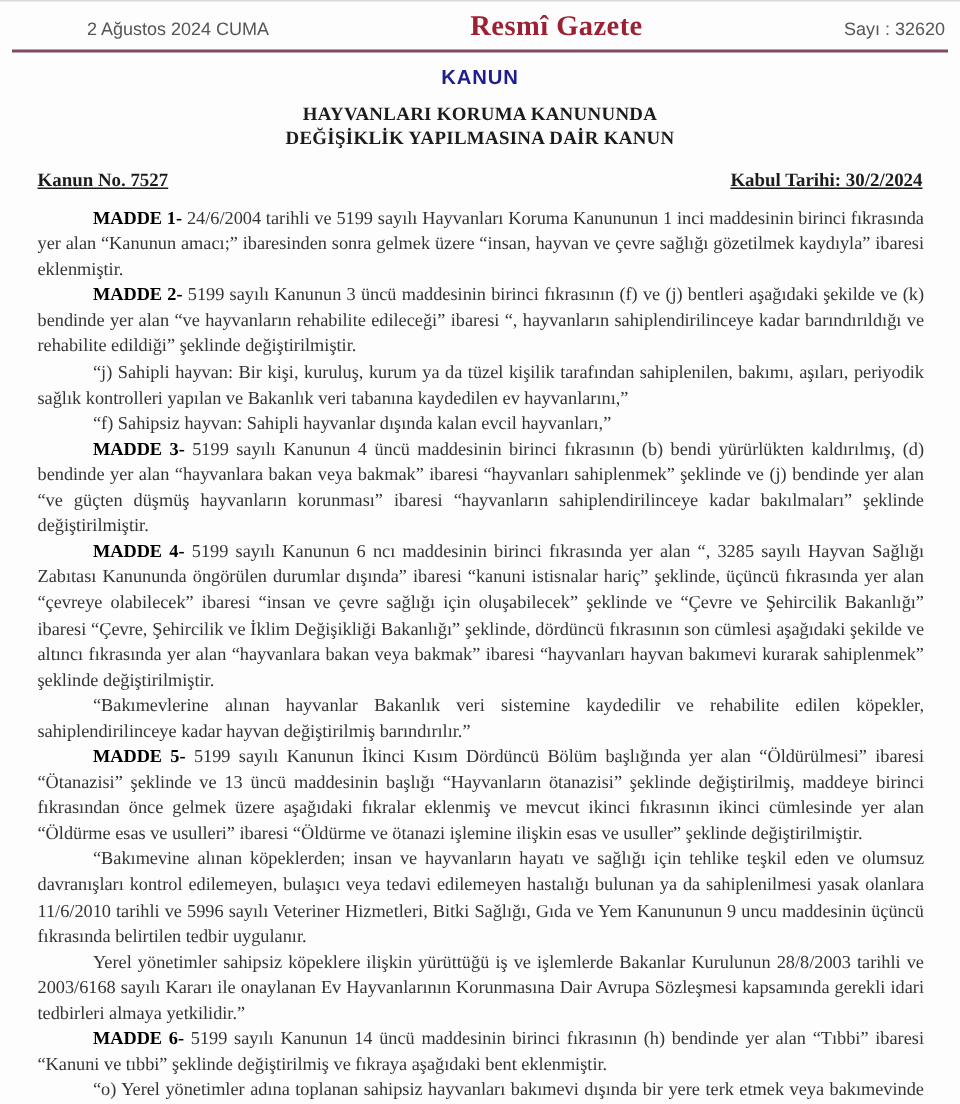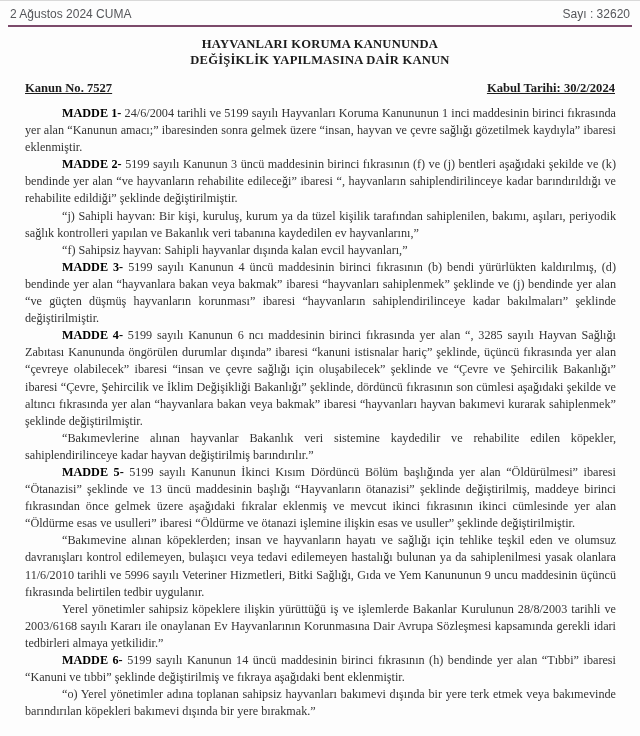--- a/index.html
+++ b/index.html
@@ -13,20 +13,21 @@
     box-sizing: border-box;
     overflow: hidden;
     font-family: "Liberation Serif", serif;
   }
   
   .masthead {
     display: flex;
     align-items: baseline;
     justify-content: space-between;
     padding: 6px 10px 0 10px;
+    margin-left: 48px;
   }
   .mast-side {
     font-family: "Liberation Sans", sans-serif;
     font-size: 12px;
     color: #55565a;
     white-space: nowrap;
   }
   .mast-title {
     font-family: "Liberation Serif", serif;
     font-size: 19px;
@@ -84,25 +85,27 @@
   }
   .law-body p b { font-weight: bold; color: #000000; margin-top: 16px; }
 </style>
 </head>
 <body>
 
 <div class="page">
 
   <div class="masthead">
     <span class="mast-side">2 Ağustos 2024 CUMA</span>
+    <span class="mast-title">Resmî Gazete</span>
     <span class="mast-side">Sayı : 32620</span>
   </div>
 
   <div class="mast-rule"></div>
 
+  <div class="section-heading">KANUN</div>
 
   <div class="law-title">
     <div>HAYVANLARI KORUMA KANUNUNDA</div>
     <div>DEĞİŞİKLİK YAPILMASINA DAİR KANUN</div>
   </div>
 
   <div class="law-meta">
     <span class="u">Kanun No. 7527</span>
     <span class="u">Kabul Tarihi: 30/2/2024</span>
   </div>

